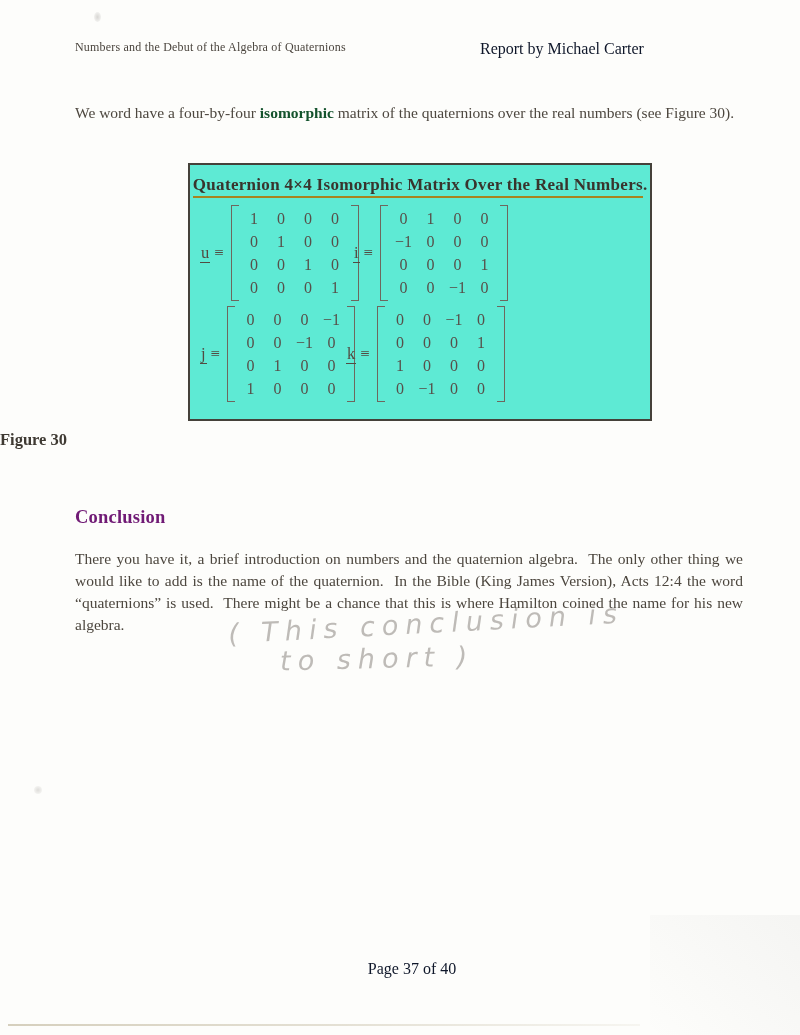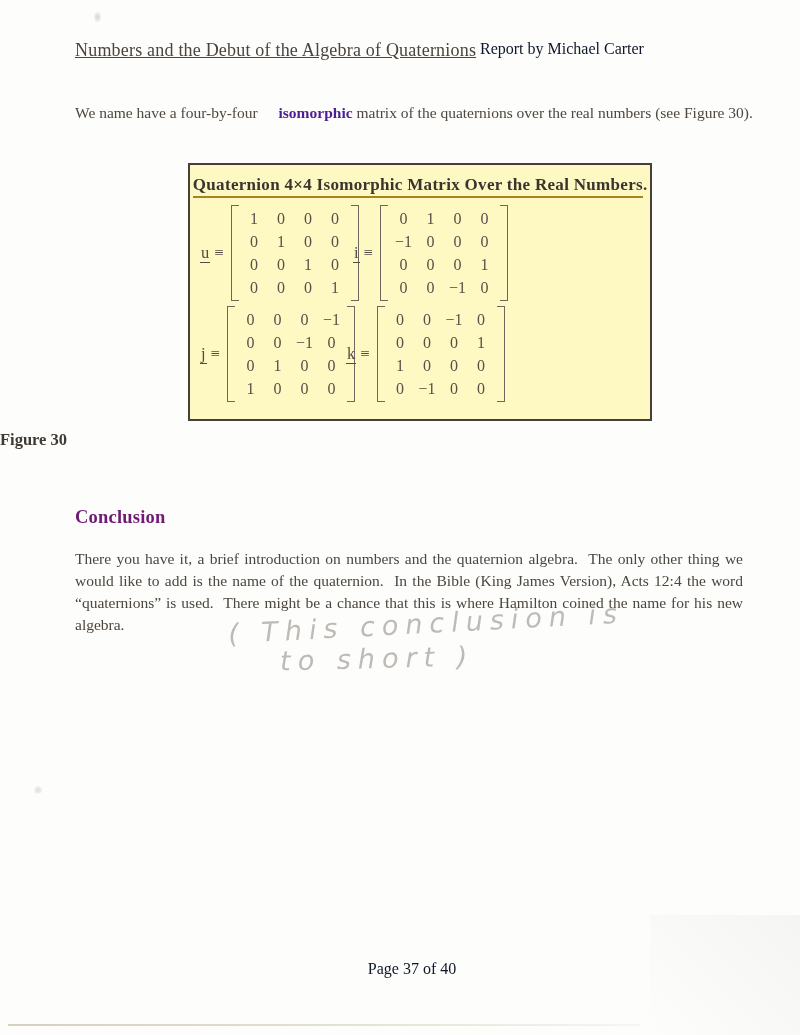--- a/index.html
+++ b/index.html
@@ -8,38 +8,38 @@
     position:relative;
     width:800px;height:1035px;
     background:#fdfdfb;
     overflow:hidden;
     font-family:"Liberation Serif", serif;
     color:#46413b;
   }
   
   .header-left{
     position:absolute;left:75px;top:40px;
-    font-size:18px;color:#4a443d;letter-spacing:0.2px;white-space:nowrap;text-decoration:underline;
+    font-size:12px;color:#4a443d;letter-spacing:0.2px;white-space:nowrap;
   }
   .header-right{
     position:absolute;left:480px;top:40px;
     font-size:16px;color:#0f172a;white-space:nowrap;
   }
   
   .intro{
     position:absolute;left:75px;top:104px;width:700px;
     font-size:15.5px;color:#4d473f;white-space:nowrap;
   }
-  .intro .bold{font-weight:bold;color:#4c1d95;margin-left:17px;}
+  .intro .bold{font-weight:bold;color:#14532d;}
   
   .figure-box{
     position:absolute;left:188px;top:163px;
     width:460px;height:254px;
     border:2px solid #45413a;
-    background:#fef9c3;
+    background:#5eead4;
   }
   .figure-title-row{
     position:absolute;left:0;top:10px;width:100%;text-align:center;
   }
   .figure-title{
     display:inline-block;
     font-size:17px;font-weight:bold;color:#39342d;
     letter-spacing:0.3px;
     border-bottom:2.5px solid #a8831f;
     padding-bottom:1px;
@@ -126,21 +126,21 @@
 
 <div class="page">
 
   <div class="speck-1"></div>
   <div class="speck-2"></div>
   <div class="corner-shade"></div>
 
   <div class="header-left">Numbers and the Debut of the Algebra of Quaternions</div>
   <div class="header-right">Report by Michael Carter</div>
 
-  <div class="intro"><span>We name have a four-by-four </span><span class="bold">isomorphic</span><span> matrix of the quaternions over the real numbers (see Figure 30).</span></div>
+  <div class="intro"><span>We word have a four-by-four </span><span class="bold">isomorphic</span><span> matrix of the quaternions over the real numbers (see Figure 30).</span></div>
 
   <div class="figure-box">
     <div class="figure-title-row"><span class="figure-title">Quaternion 4×4 Isomorphic Matrix Over the Real Numbers</span><span class="figure-title-period">.</span></div>
   </div>
 
   <div class="matrix-block pos-u">
     <span class="mat-label"><span class="mat-letter">u</span><span class="equiv">≡</span></span>
     <div class="mat-wrap">
       <span class="bracket left"></span>
       <div class="mat-grid">

